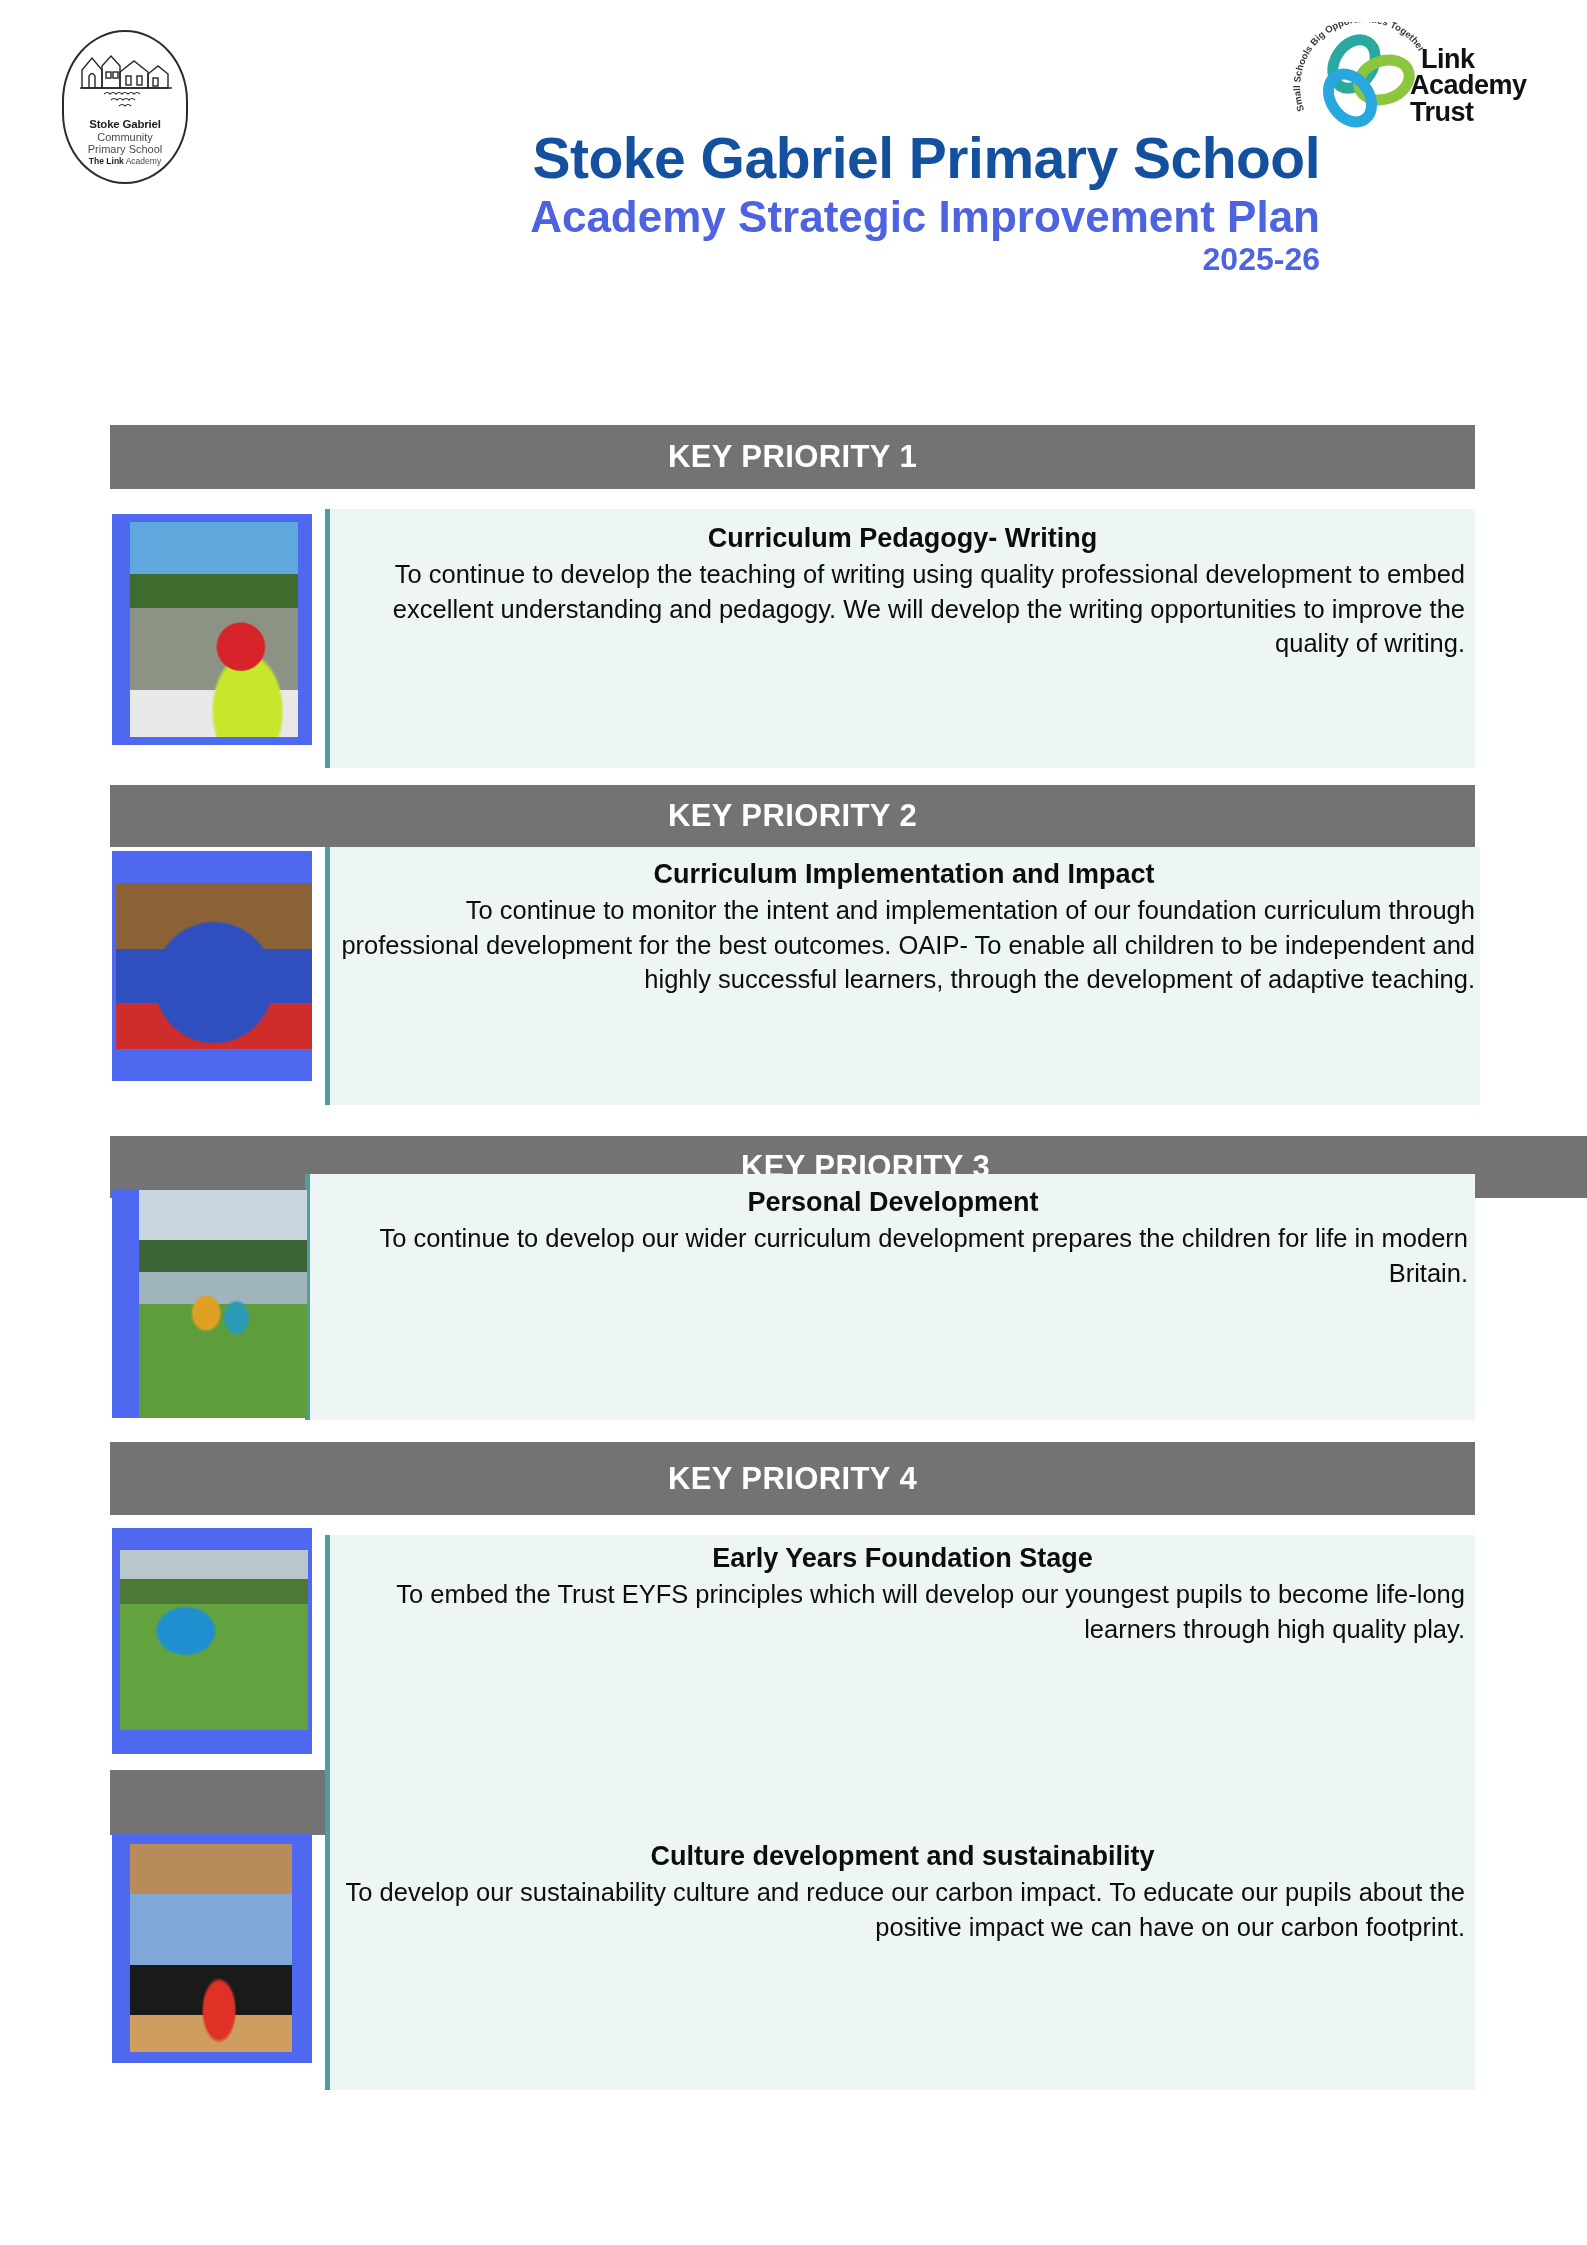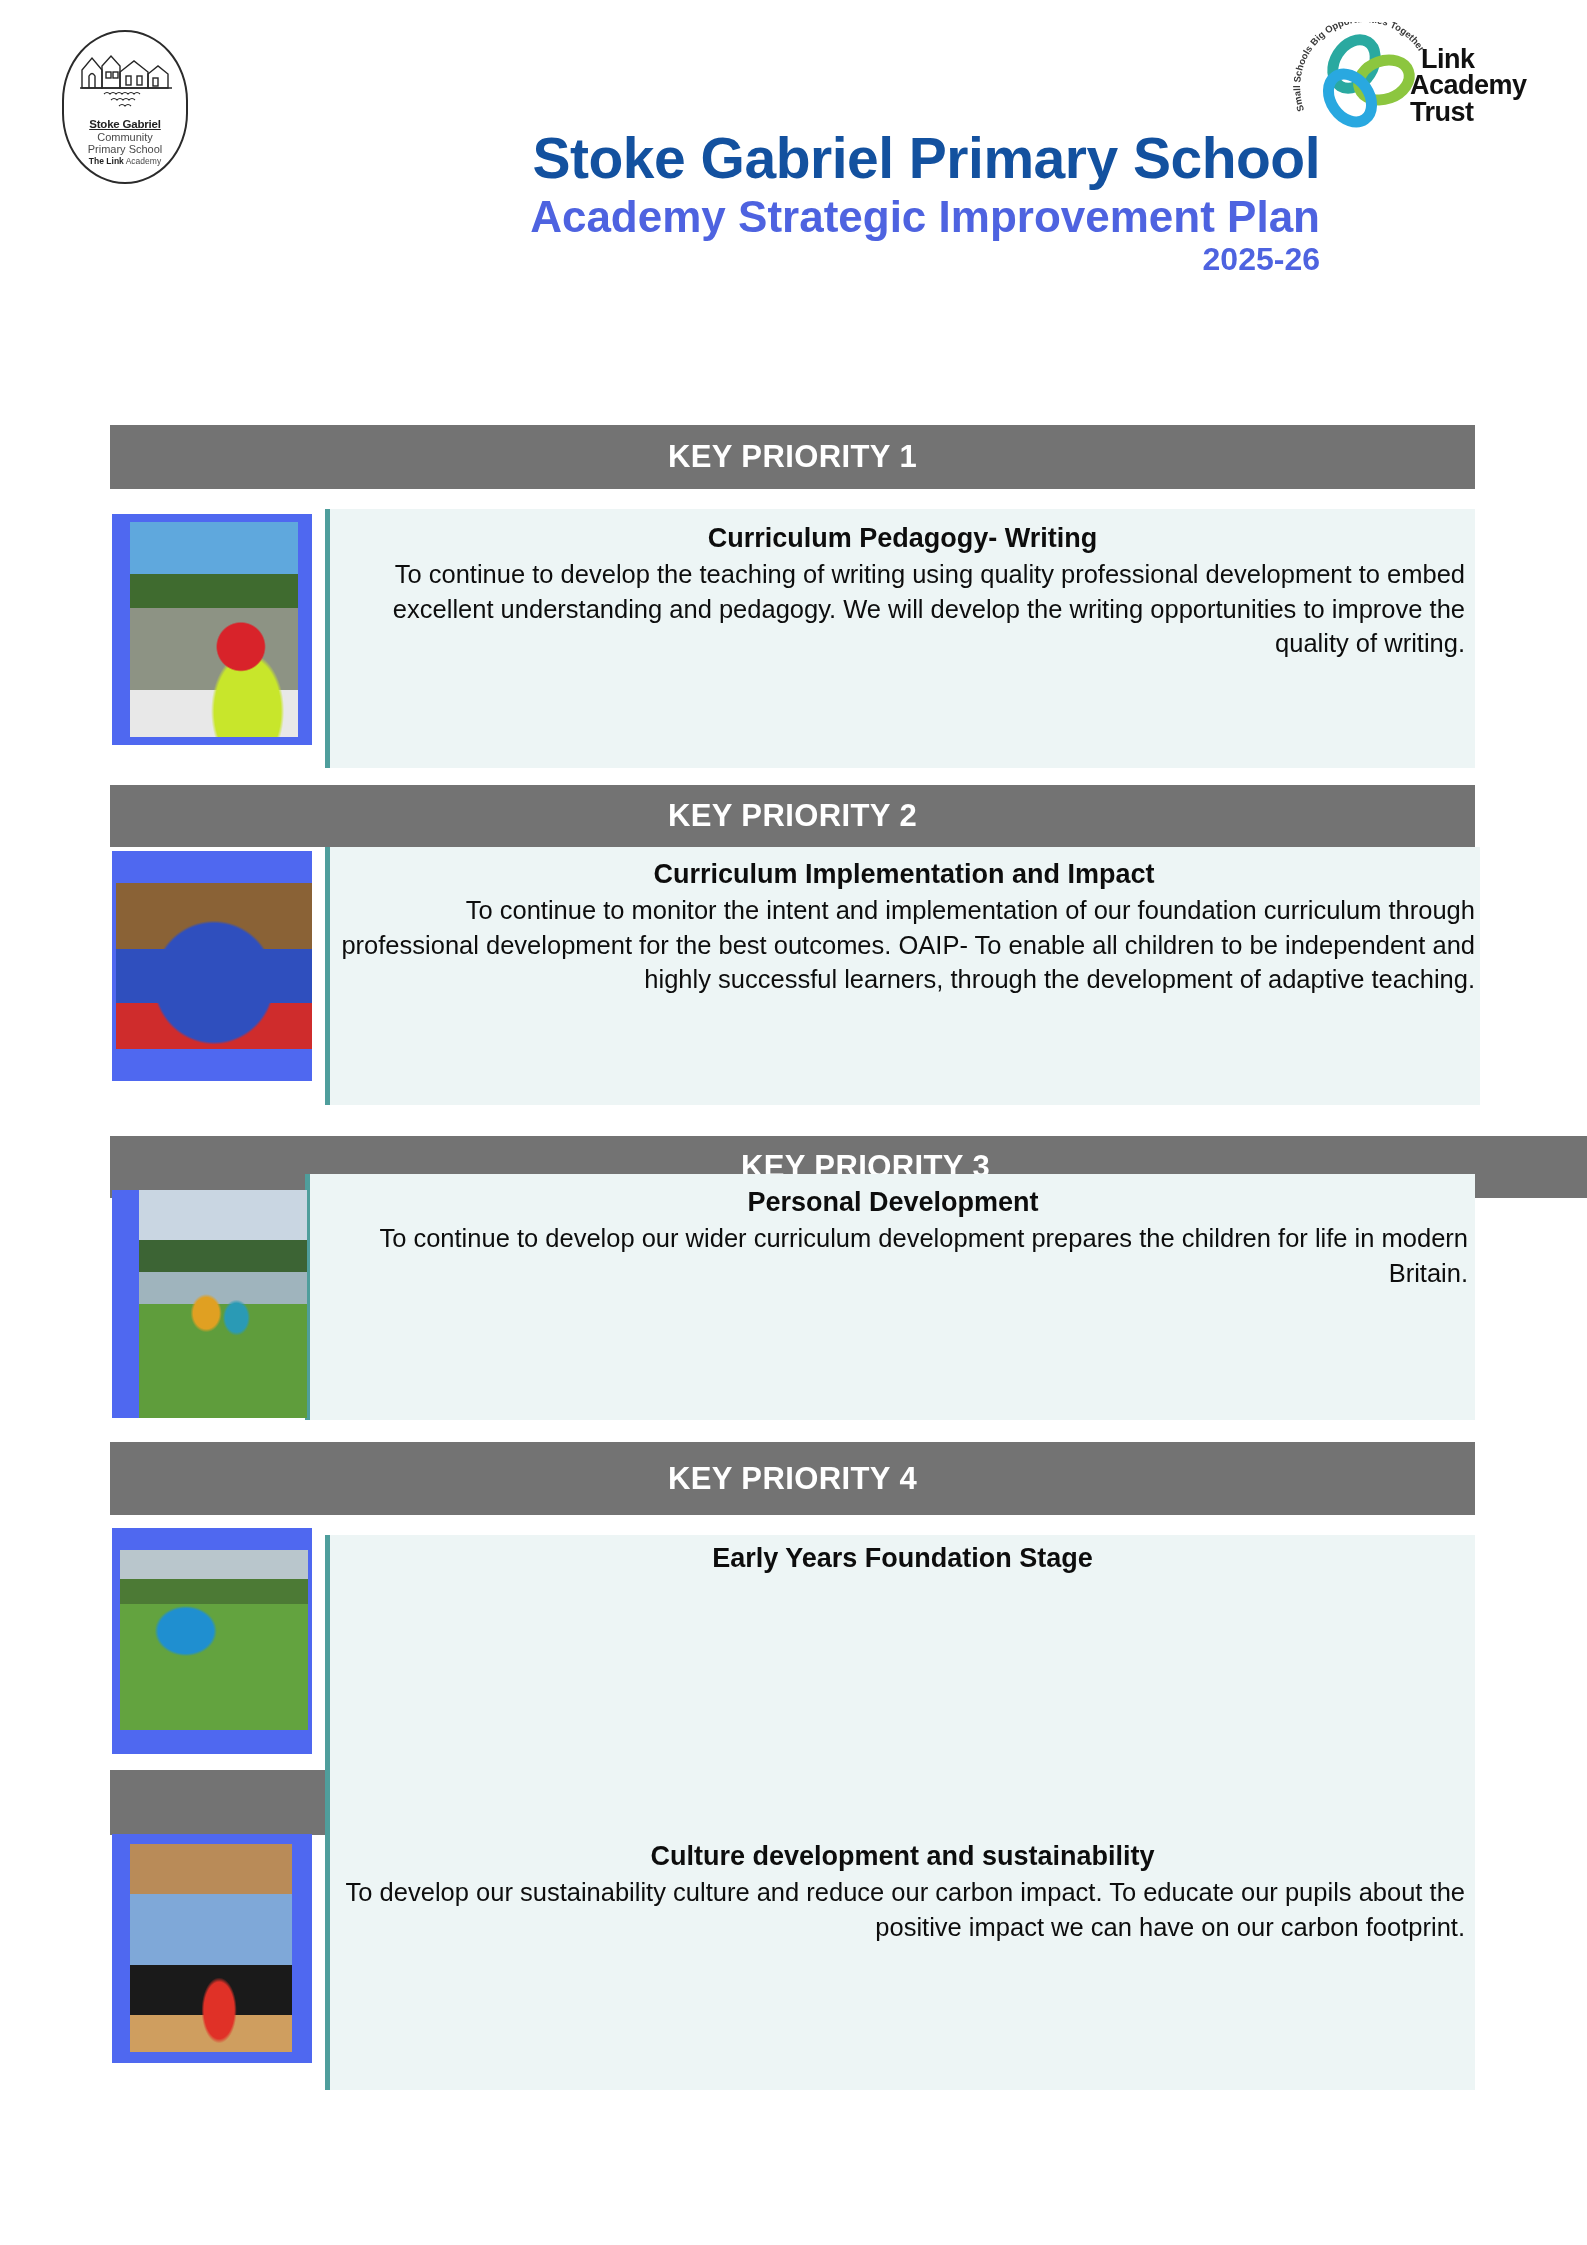--- a/index.html
+++ b/index.html
@@ -50,21 +50,21 @@
   }
   .crest-text {
     position: absolute;
     left: 0;
     top: 88px;
     width: 126px;
     text-align: center;
     line-height: 1.12;
     color: #1f1f1f;
   }
-  .crest-l1 { font-size: 11.5px; font-weight: bold; letter-spacing: -0.2px; text-decoration: underline; }
+  .crest-l1 { font-size: 11.5px; font-weight: bold; letter-spacing: -0.2px; }
   .crest-l2 { font-size: 11px; color: #4a4a4a; text-align: center; }
   .crest-l3 { font-size: 11px; color: #4a4a4a; }
   .crest-l4 { font-size: 8.5px; color: #4a4a4a; margin-top: 1px; }
   .crest-l4 b { color: #1f1f1f; }
 
   
   .trust-logo {
     position: absolute;
     left: 1292px;
     top: 22px;
@@ -298,20 +298,21 @@
 </div>
 
 <div class="priority">
   <div class="kp-bar" style="left:110px; top:1442px; width:1365px; height:73px;">KEY PRIORITY 4</div>
   <div class="kp-body" style="left:325px; top:1535px; width:1150px; height:222px;"></div>
   <div class="photo-frame" style="left:112px; top:1528px; width:200px; height:226px;">
     <div class="photo ph4" style="left:8px; top:22px; width:188px; height:180px;"></div>
   </div>
   <div class="kp-textwrap" style="left:340px; top:1542px; width:1125px;">
     <div class="kp-heading">Early Years Foundation Stage</div>
+    <div class="kp-desc">To embed the Trust EYFS principles which will develop our youngest pupils to become life-long learners through high quality play.</div>
   </div>
 </div>
 
 <div class="priority">
   <div class="kp-bar" style="left:110px; top:1770px; width:1365px; height:65px;">KEY PRIORITY 5</div>
   <div class="kp-body" style="left:325px; top:1750px; width:1150px; height:340px;"></div>
   <div class="photo-frame" style="left:112px; top:1834px; width:200px; height:229px;">
     <div class="photo ph5" style="left:18px; top:10px; width:162px; height:208px;"></div>
   </div>
   <div class="kp-textwrap" style="left:340px; top:1840px; width:1125px;">

